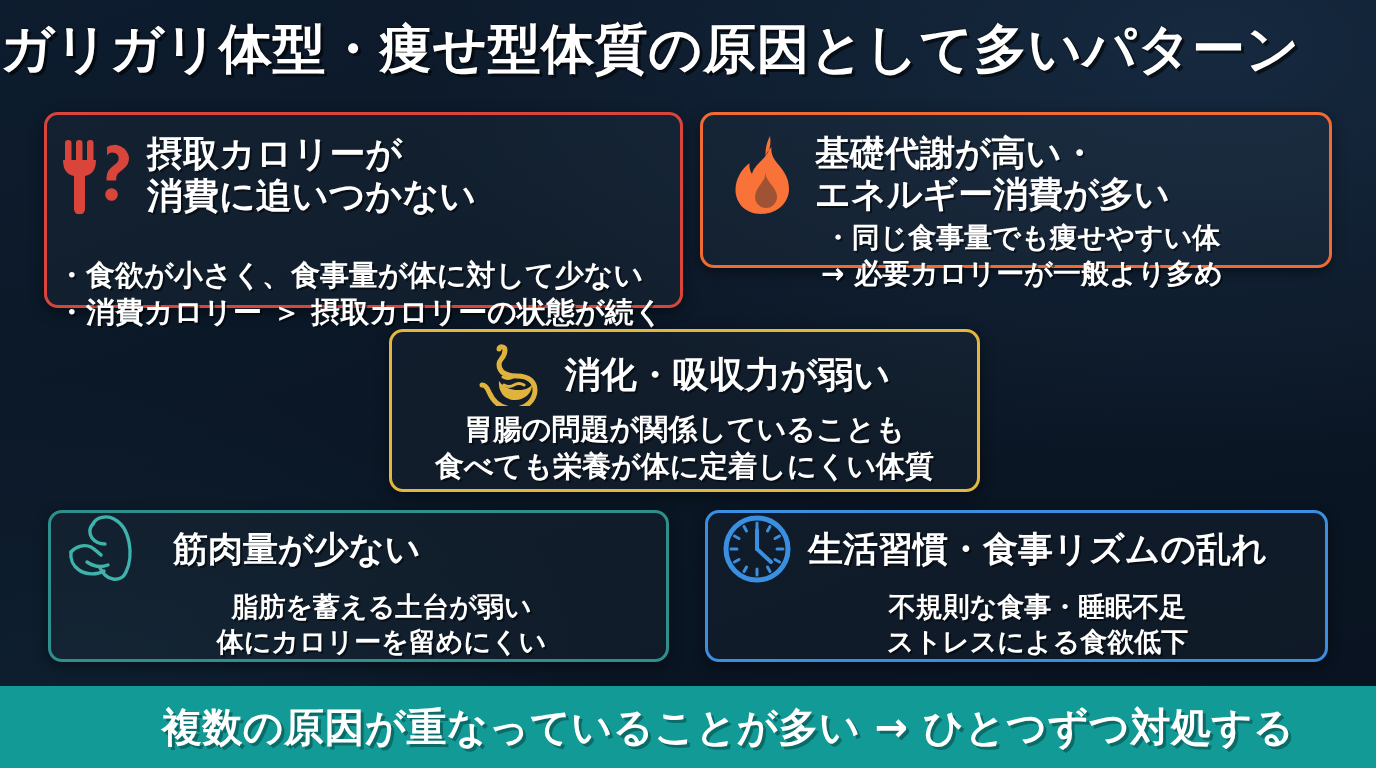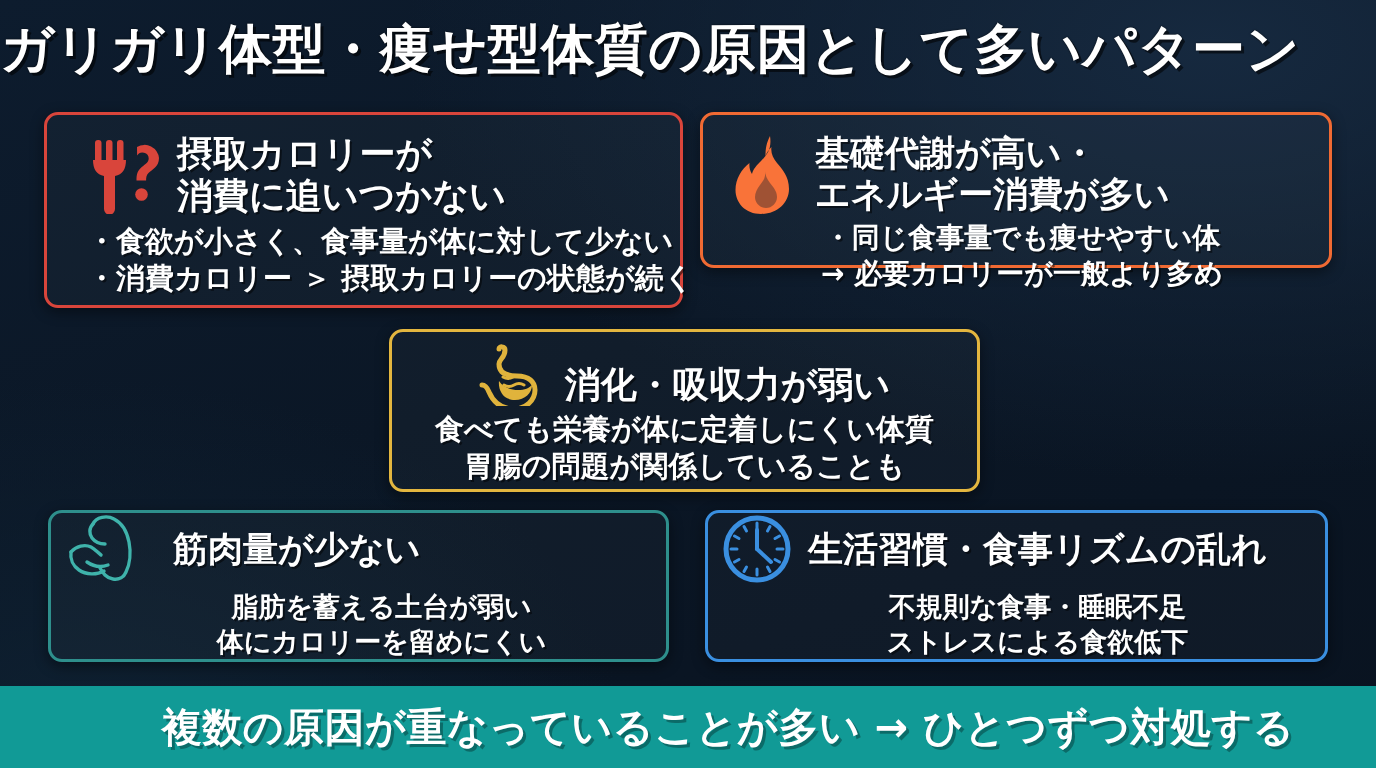--- a/index.html
+++ b/index.html
@@ -85,42 +85,42 @@
     line-height: 1.28;
     text-shadow: 2px 2px 0 rgba(0,0,0,0.5);
   }
   .card-body div { white-space: nowrap; }
 
   
   #card-intake {
     left: 44px; top: 112px; width: 639px; height: 196px;
     border: 3px solid #d9453b;
   }
-  #card-intake .card-inner { padding: 8px 16px 10px 40px; justify-content: flex-start; }
+  #card-intake .card-inner { padding: 8px 16px 10px 10px; justify-content: flex-start; gap: 34px; }
   #card-intake .head-row { margin-top: 10px; }
   #card-intake .card-title { font-size: 36px; }
   #card-intake .card-body { margin-top: 6px; font-size: 29px; }
 
   
   #card-metabolism {
     left: 700px; top: 112px; width: 632px; height: 156px;
     border: 3px solid #f06a33;
   }
   #card-metabolism .card-inner { padding: 8px 14px 10px 26px; justify-content: flex-start; }
   #card-metabolism .head-row { margin-top: 10px; }
   #card-metabolism .card-title { font-size: 35px; }
   #card-metabolism .card-body { margin-top: 6px; font-size: 28px; text-align: center; }
 
   
   #card-digestion {
     left: 389px; top: 329px; width: 591px; height: 163px;
     border: 3px solid #e3b63f;
   }
   #card-digestion .card-inner { padding: 6px 10px 8px 10px; justify-content: flex-start; }
-  #card-digestion .head-row { margin-top: 6px; justify-content: center; gap: 20px; align-items: flex-end; }
+  #card-digestion .head-row { margin-top: 6px; justify-content: center; gap: 20px; }
   #card-digestion .card-title { font-size: 36px; }
   #card-digestion .card-body { margin-top: 5px; font-size: 29px; text-align: center; }
 
   
   #card-muscle {
     left: 48px; top: 510px; width: 621px; height: 152px;
     border: 3px solid #2e8f8c;
   }
   #card-muscle .card-inner { padding: 6px 16px 6px 16px; justify-content: center; }
   #card-muscle .head-row { justify-content: flex-start; gap: 18px; }
@@ -217,22 +217,22 @@
           <svg width="66" height="62" viewBox="0 0 66 62" aria-hidden="true">
             <path d="M20 5 c0 -3 6 -3 6 1 c0 8 -6 9 -6 14 c0 9 8 12 18 12 c12 0 18 6 18 14 c0 10 -9 19 -21 19 c-16 0 -22 -10 -25 -17 c-2 -5 -4 -7 -7 -7" fill="none" stroke="#e0b33c" stroke-width="5" stroke-linecap="round" stroke-linejoin="round"></path>
             <path d="M20 37 c4 6 11 9 19 9 c7 0 11 -2 14 -5 c0 8 -7 15 -17 15 c-12 0 -17 -10 -16 -19 z" fill="#e0b33c"></path>
             <path d="M24 33 q5 3 10 0 q5 -3 10 0" fill="none" stroke="#e0b33c" stroke-width="3" stroke-linecap="round"></path>
             <path d="M25 41 q5 3 10 0 q5 -3 10 0" fill="none" stroke="#e0b33c" stroke-width="3" stroke-linecap="round"></path>
           </svg>
         </span>
         <div class="card-title">消化・吸収力が弱い</div>
       </div>
       <div class="card-body">
+        <div>胃腸の問題が関係していることも</div>
         <div>食べても栄養が体に定着しにくい体質</div>
-        <div>胃腸の問題が関係していることも</div>
       </div>
     </div>
   </div>
 
   <div class="card" id="card-muscle">
     <div class="card-inner">
       <div class="head-row">
         <span class="icon-box">
           <svg width="88" height="74" viewBox="0 0 88 74" aria-hidden="true">
             <g fill="none" stroke="#3fb3ab" stroke-width="3.4" stroke-linecap="round" stroke-linejoin="round">

